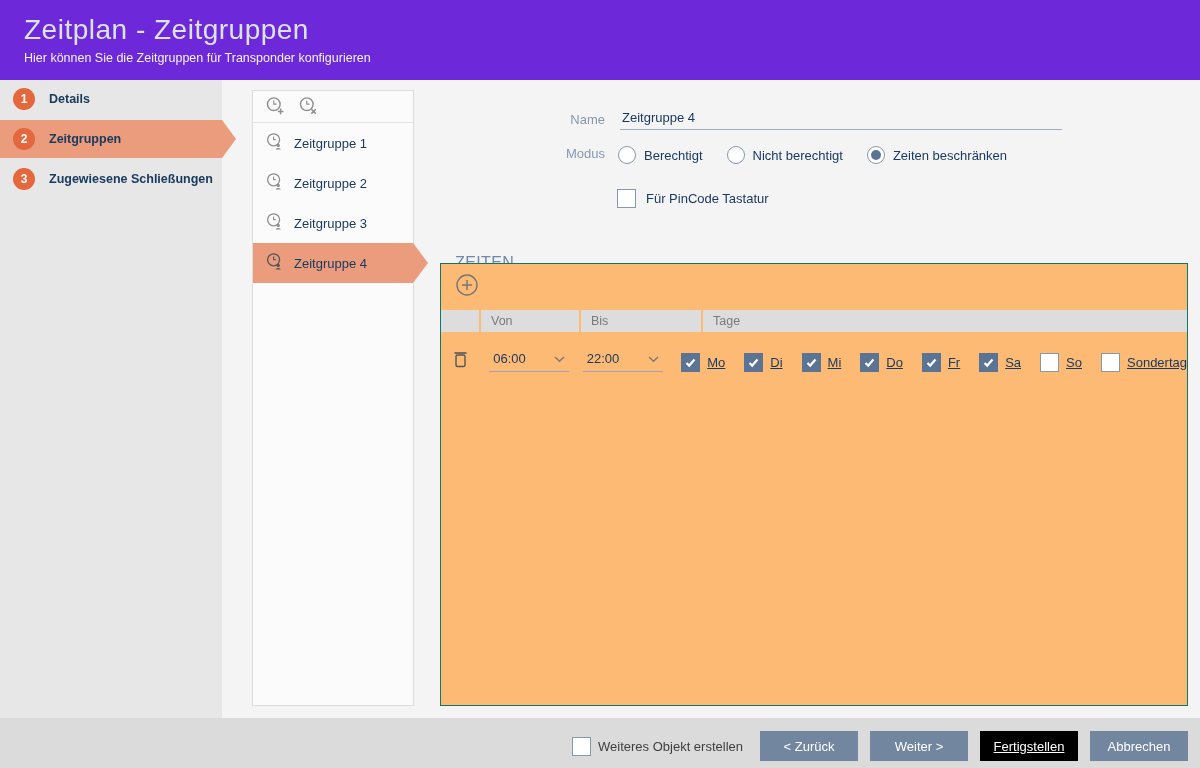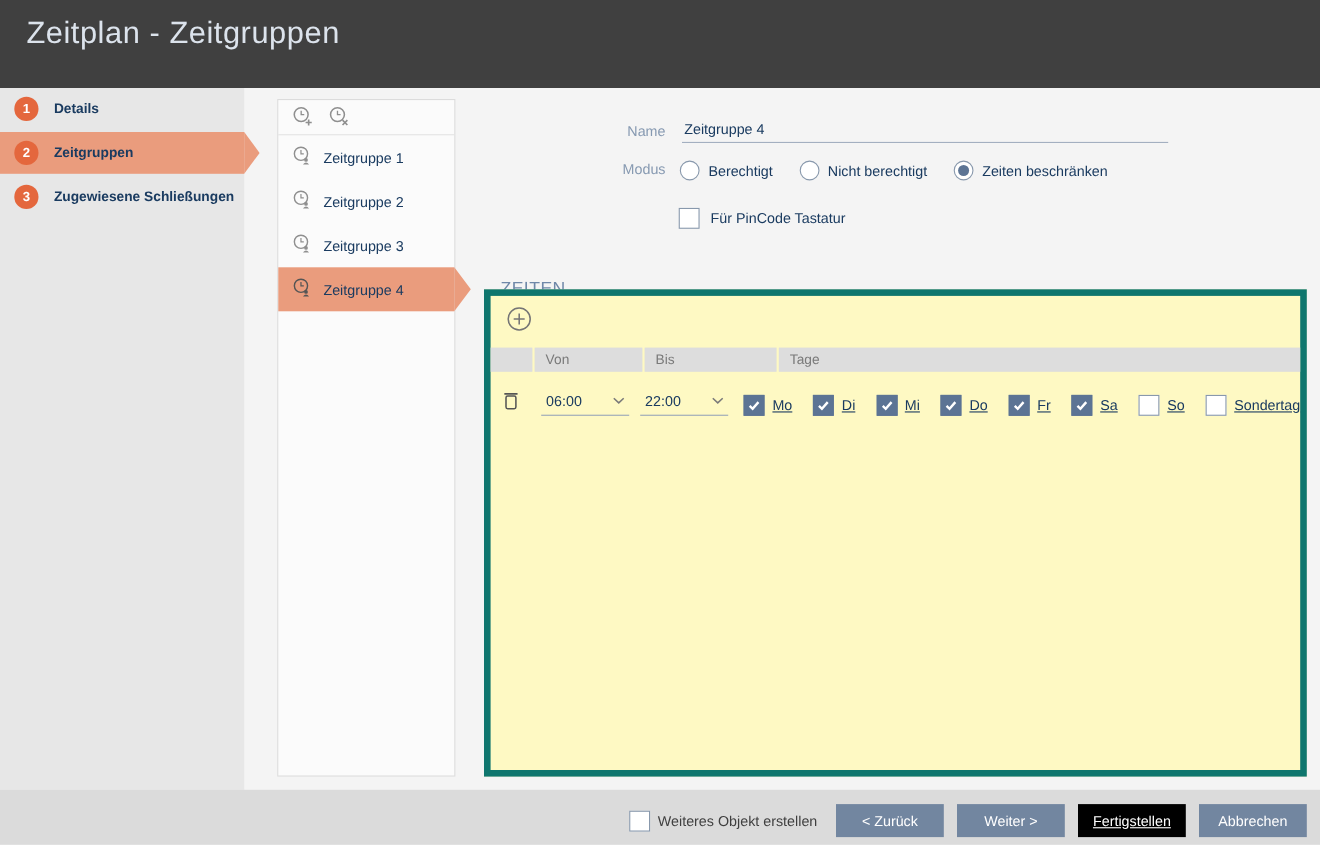--- a/index.html
+++ b/index.html
@@ -8,21 +8,21 @@
     font-family:"Liberation Sans", sans-serif;
     background:#F4F4F4;
     position:relative;
     overflow:hidden;
     color:#1A3B60;
   }
 
   
   .header {
     position:absolute; top:0; left:0; width:1200px; height:80px;
-    background:#404040; padding:14px 0 0 24px;
+    background:#6d28d9; padding:14px 0 0 24px;
   }
   .header-title { font-size:28px; font-weight:300; color:#DCE3EC; letter-spacing:0.5px; }
   .header-subtitle { font-size:12.5px; color:#F2F4F7; margin-top:5px; }
 
   
   .sidebar {
     position:absolute; top:80px; left:0; width:222px; height:638px;
     background:#E7E7E7;
   }
   .step {
@@ -95,21 +95,21 @@
   .cb.checked svg { display:block; }
   .cb-label { font-size:13px; color:#1A3B60; }
 
   
   .zeiten-title {
     position:absolute; left:455px; top:254px;
     font-size:16px; font-weight:normal; color:#6F88A9; letter-spacing:0.4px;
   }
   .zeiten-panel {
     position:absolute; left:440px; top:263px; width:748px; height:443px;
-    background:#fef9c3; border:6px solid #0f766e;
+    background:#fdba74; border:1px solid #0f766e;
   }
   .add-row { padding:8px 0 8px 13px; }
   .add-btn { display:inline-flex; cursor:pointer; }
   .ztable-header { display:flex; gap:2px; height:22px; }
   .ztable-header .hcell {
     background:#DDDDDD; color:#7A7A7A; font-size:12.5px;
     display:flex; align-items:center; padding-left:10px;
   }
   .hcell.c0 { width:38px; padding-left:0; }
   .hcell.c1 { width:98px; }
@@ -143,20 +143,21 @@
     font-size:13px; font-family:"Liberation Sans", sans-serif; cursor:pointer;
     display:flex; align-items:center; justify-content:center;
   }
   .btn.primary { background:#000000;text-decoration:underline; }
 </style>
 </head>
 <body>
 
 <div class="header">
   <div class="header-title">Zeitplan - Zeitgruppen</div>
+  <div class="header-subtitle">Hier können Sie die Zeitgruppen für Transponder konfigurieren</div>
 </div>
 
 <div class="sidebar">
   <div class="step">
     <span class="step-num">1</span>
     <span class="step-label">Details</span>
   </div>
   <div class="step active">
     <span class="step-num">2</span>
     <span class="step-label">Zeitgruppen</span>

